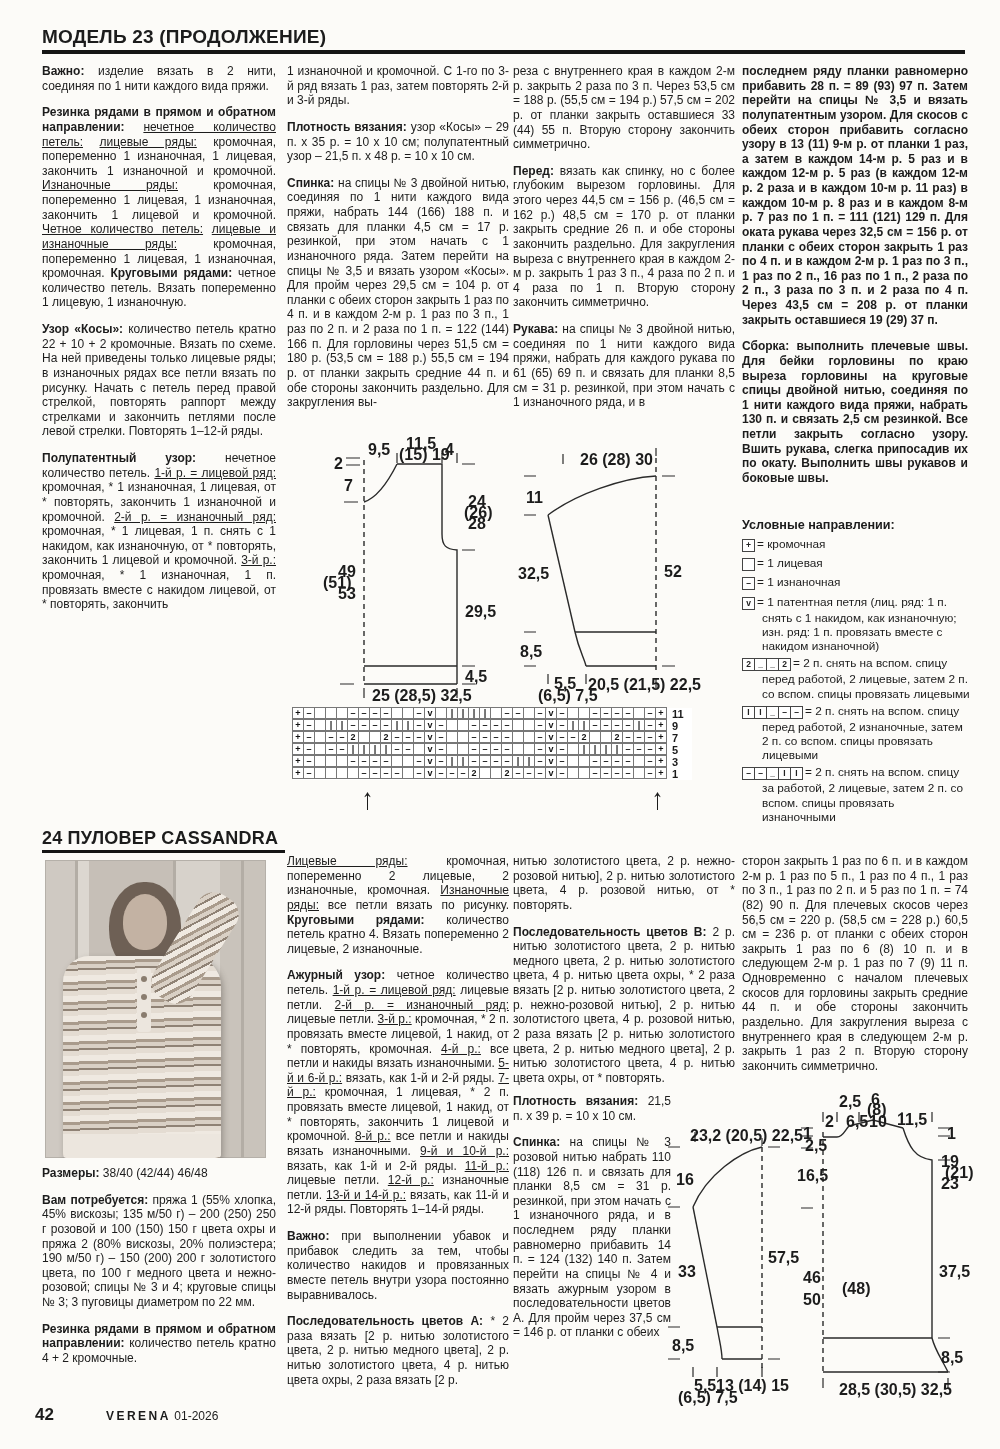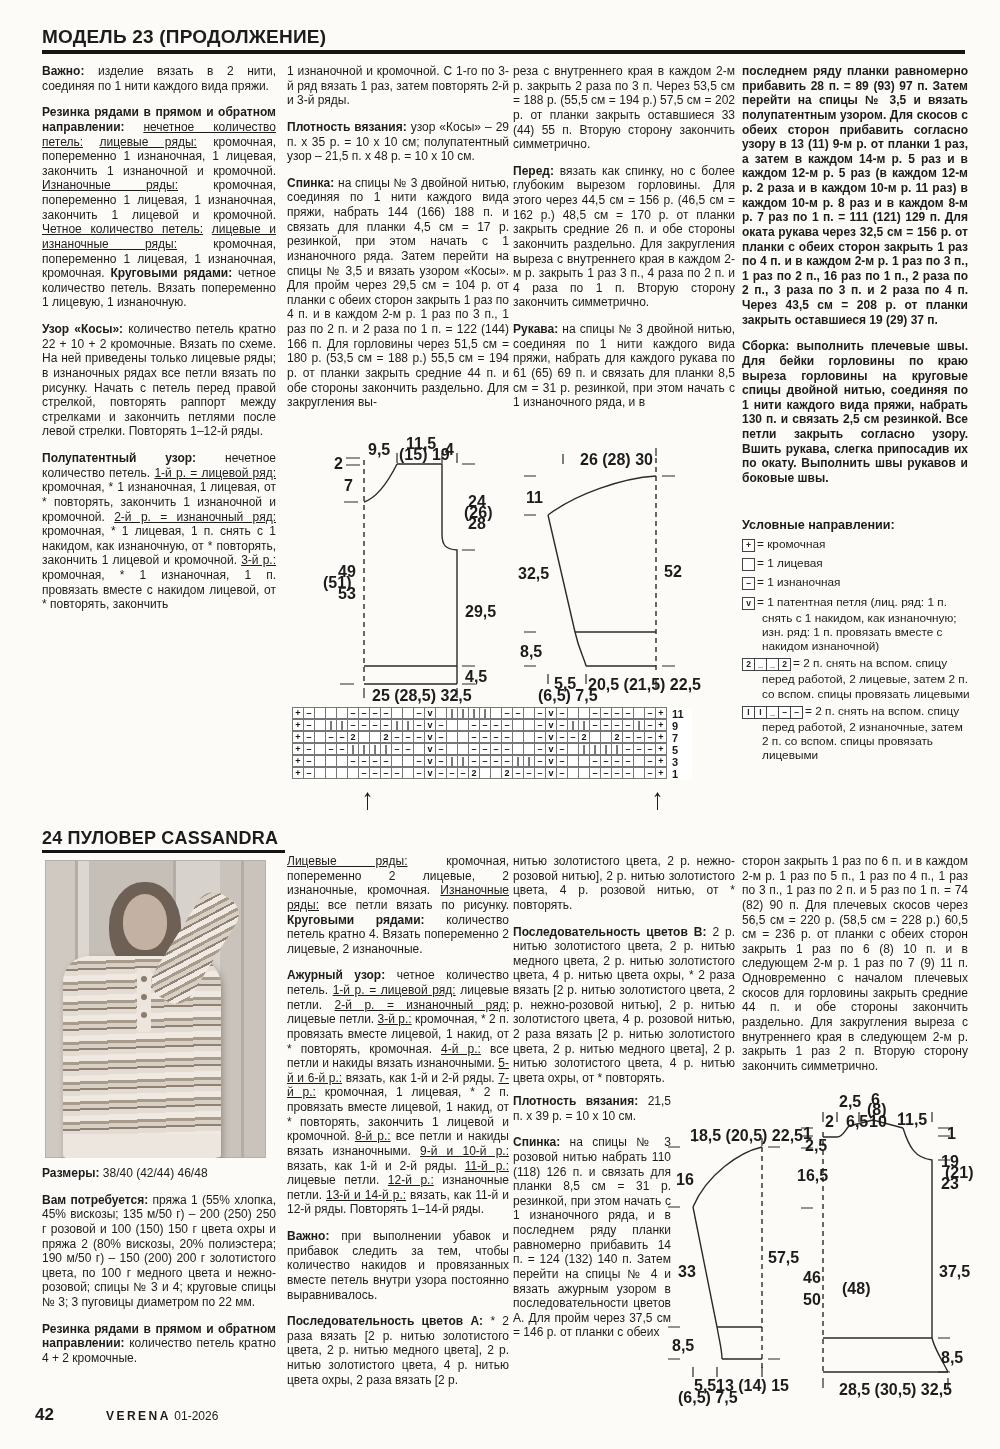--- a/index.html
+++ b/index.html
@@ -366,20 +366,21 @@
 
   <div class="legend" style="left:742px;top:518px;width:228px;">
     <div class="lg-title">Условные направлении:</div>
     <div>
         <div class="lg-item"><span class="lg-sym"><span class="lg-cell">+</span></span><span>= кромочная</span></div>
         <div class="lg-item"><span class="lg-sym"><span class="lg-cell"></span></span><span>= 1 лицевая</span></div>
         <div class="lg-item"><span class="lg-sym"><span class="lg-cell">–</span></span><span>= 1 изнаночная</span></div>
         <div class="lg-item"><span class="lg-sym"><span class="lg-cell">v</span></span><span>= 1 патентная петля (лиц. ряд: 1 п. снять с 1 накидом, как изнаночную; изн. ряд: 1 п. провязать вместе с накидом изнаночной)</span></div>
         <div class="lg-item"><span class="lg-sym"><span class="lg-cell">2</span><span class="lg-cell">_</span><span class="lg-cell">_</span><span class="lg-cell">2</span></span><span>= 2 п. снять на вспом. спицу перед работой, 2 лицевые, затем 2 п. со вспом. спицы провязать лицевыми</span></div>
         <div class="lg-item"><span class="lg-sym"><span class="lg-cell">I</span><span class="lg-cell">I</span><span class="lg-cell">_</span><span class="lg-cell">–</span><span class="lg-cell">–</span></span><span>= 2 п. снять на вспом. спицу перед работой, 2 изнаночные, затем 2 п. со вспом. спицы провязать лицевыми</span></div>
+        <div class="lg-item"><span class="lg-sym"><span class="lg-cell">–</span><span class="lg-cell">–</span><span class="lg-cell">_</span><span class="lg-cell">I</span><span class="lg-cell">I</span></span><span>= 2 п. снять на вспом. спицу за работой, 2 лицевые, затем 2 п. со вспом. спицы провязать изнаночными</span></div>
       </div>
   </div>
 
   <div class="sec-head" style="left:42px;top:828px;font-size:18px;">24 ПУЛОВЕР CASSANDRA</div>
   <div class="rule" style="left:42px;top:850px;width:243px;height:3px;"></div>
 
   <div class="photo" style="left:45px;top:860px;width:221px;height:298px;">
     <div class="panel" style="left:30px;"></div>
     <div class="panel" style="left:128px;"></div>
     <div class="panel" style="left:196px;"></div>
@@ -429,21 +430,21 @@
         <path d="M65,215 H110"></path>
       </g>
       <g stroke="#2a2a2a" stroke-width="1.2" fill="none">
         <path d="M43,20 V30 M110,26 V34"></path>
         <path d="M16,35 H28 M16,95 H28 M16,215 H28 M16,247 H28"></path>
         <path d="M116,35 H128 M116,247 H128"></path>
         <path d="M41,255 V265 M65,255 V265 M110,255 V265"></path>
       </g>
     </svg>
     <div>
-        <span class="dim" style="left:38px;top:16px;">18,5 (20,5) 22,5</span>
+        <span class="dim" style="left:38px;top:16px;">23,2 (20,5) 22,5</span>
         <span class="dim" style="left:24px;top:60px;">16</span>
         <span class="dim" style="left:26px;top:152px;">33</span>
         <span class="dim" style="left:20px;top:226px;">8,5</span>
         <span class="dim" style="left:116px;top:138px;">57,5</span>
         <span class="dim" style="left:42px;top:266px;">5,5</span>
         <span class="dim" style="left:64px;top:266px;">13 (14) 15</span>
         <span class="dim" style="left:26px;top:278px;">(6,5) 7,5</span>
       </div>
   </div>
 

